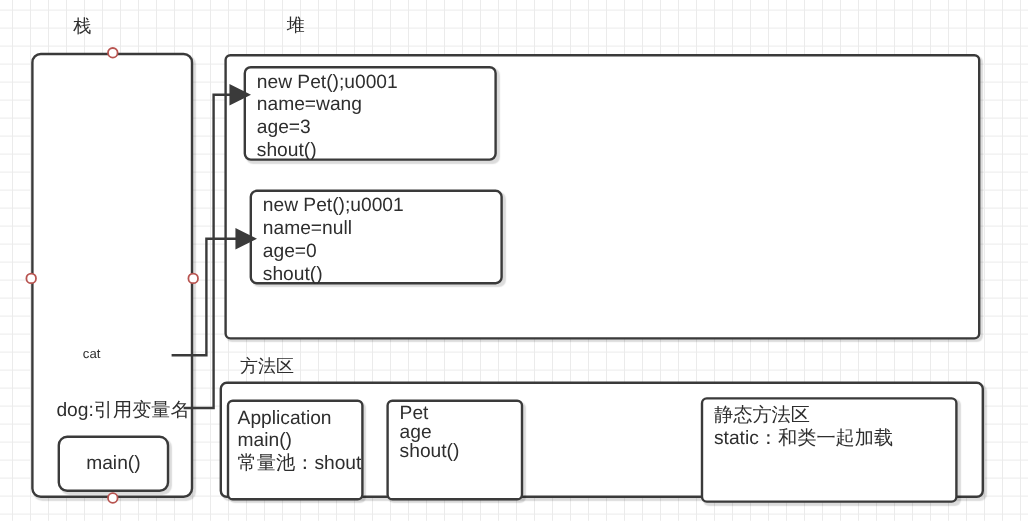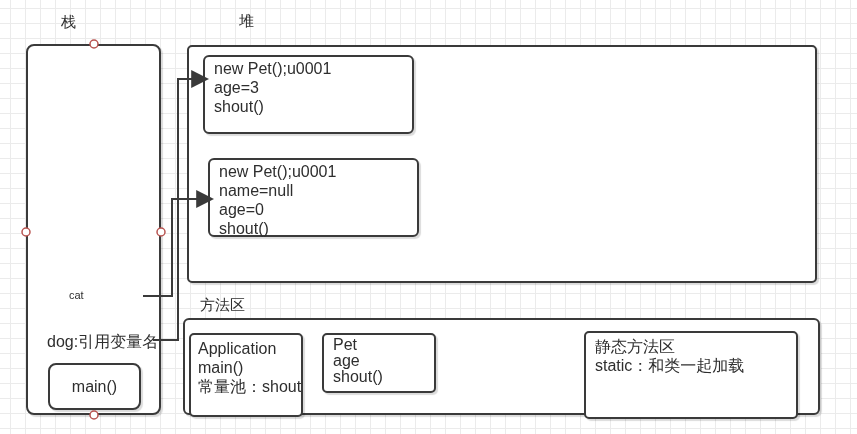--- a/index.html
+++ b/index.html
@@ -33,40 +33,41 @@
   <div class="free-label" style="left:69px;top:289px;font-size:11px;">cat</div>
   <div class="free-label" style="left:47px;top:332px;font-size:16px;">dog:引用变量名</div>
   <div class="shape center-text" style="left:48px;top:363px;width:93px;height:47px;border-radius:8px;">
     <span class="box-text">main()</span>
   </div>
 
   <div class="shape" style="left:187px;top:45px;width:630px;height:238px;border-radius:5px;"></div>
 
   <div class="shape" style="left:203px;top:55px;width:211px;height:79px;border-radius:6px;padding:2px 0 0 9px;">
     <div class="box-text">new Pet();u0001</div>
+    <div class="box-text">name=wang</div>
     <div class="box-text">age=3</div>
     <div class="box-text">shout()</div>
   </div>
 
   <div class="shape" style="left:208px;top:158px;width:211px;height:79px;border-radius:6px;padding:2px 0 0 9px;">
     <div class="box-text">new Pet();u0001</div>
     <div class="box-text">name=null</div>
     <div class="box-text">age=0</div>
     <div class="box-text">shout()</div>
   </div>
 
   <div class="shape" style="left:183px;top:318px;width:637px;height:97px;border-radius:6px;"></div>
 
   <div class="shape" style="left:189px;top:333px;width:114px;height:84px;border-radius:5px;padding:4px 0 0 7px;">
     <div class="box-text">Application</div>
     <div class="box-text">main()</div>
     <div class="box-text">常量池：shout</div>
   </div>
 
-  <div class="shape tight" style="left:322px;top:333px;width:114px;height:60px;border-radius:5px;padding:2px 0 0 9px;">
+  <div class="shape tight" style="left:322px;top:333px;width:114px;height:84px;border-radius:5px;padding:2px 0 0 9px;">
     <div class="box-text">Pet</div>
     <div class="box-text">age</div>
     <div class="box-text">shout()</div>
   </div>
 
   <div class="shape" style="left:584px;top:331px;width:214px;height:88px;border-radius:5px;padding:4px 0 0 9px;">
     <div class="box-text">静态方法区</div>
     <div class="box-text">static：和类一起加载</div>
   </div>
 

